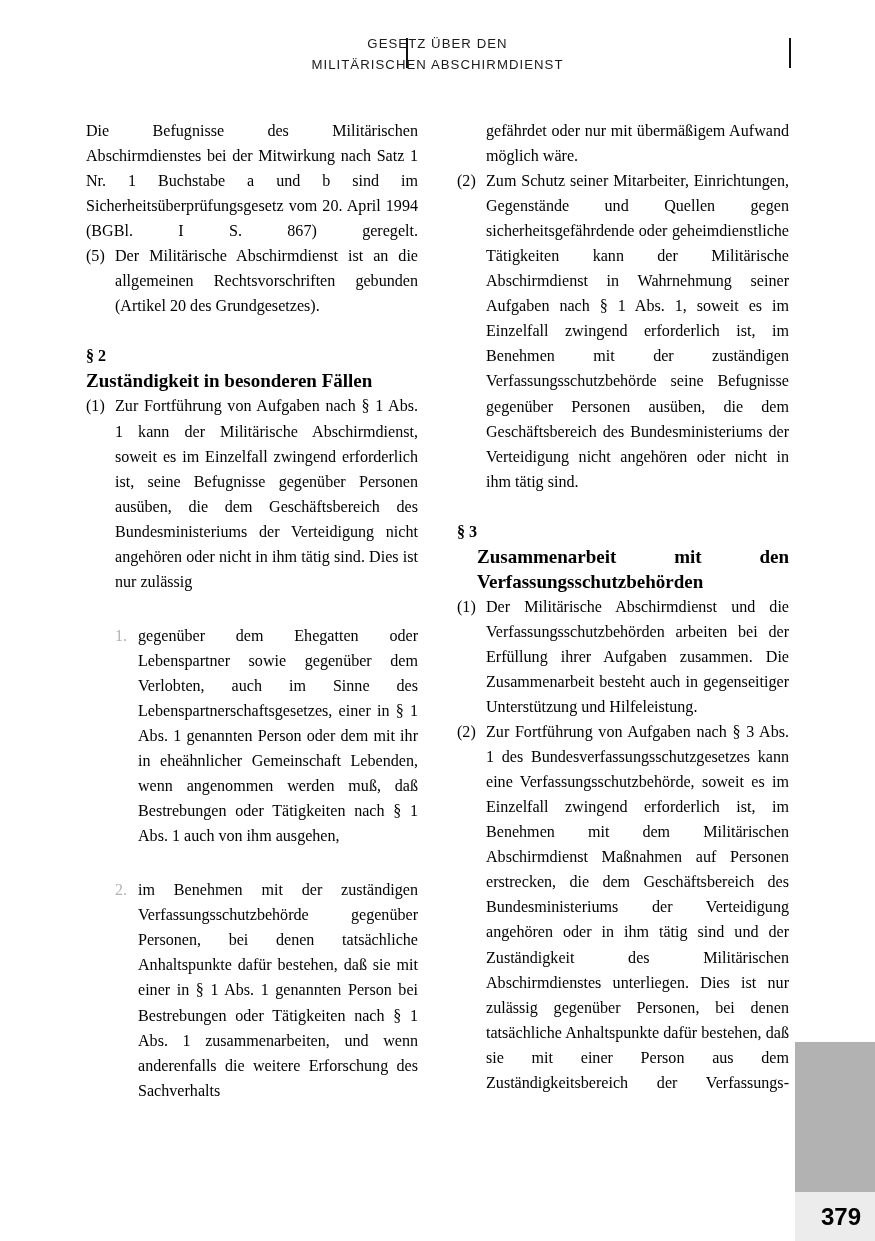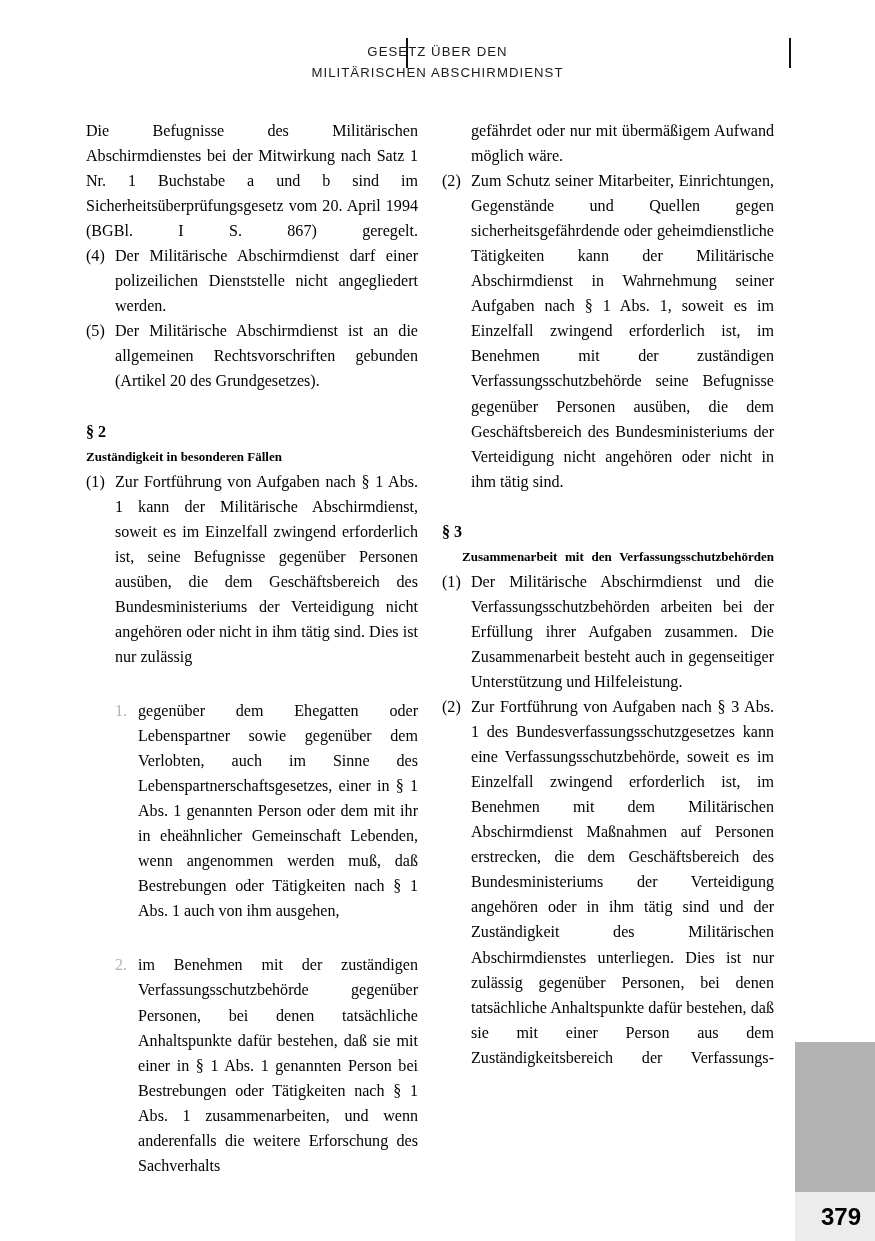--- a/index.html
+++ b/index.html
@@ -24,21 +24,20 @@
     position: absolute;
     left: 0;
     top: 33px;
     width: 875px;
     text-align: center;
     font-family: "Liberation Sans", sans-serif;
     font-size: 13.2px;
     letter-spacing: 1.05px;
     line-height: 21px;
     color: #1b1b1b;
-    margin-top: 8px;
   }
   .running-head .hl { display: block; white-space: nowrap; }
 
   .crop-mark {
     position: absolute;
     top: 38px;
     width: 2px;
     height: 30px;
     background: #111111;
   }
@@ -57,21 +56,21 @@
     position: absolute;
     top: 0;
     width: 332px;
     font-size: 16.1px;
     line-height: 25.05px;
     text-align: justify;
     -webkit-hyphens: none;
     hyphens: none;
   }
   .col-left  { left: 86px; }
-  .col-right { left: 442px; }
+  .col-right { left: 457px; }
 
   
   .p {
     margin: 0;
     text-align: justify;
     text-justify: inter-word;
   }
   .p-plain { text-indent: 0; }
 
   
@@ -102,21 +101,21 @@
   .sec-num {
     margin: 0;
     font-weight: bold;
     font-size: 16.1px;
     line-height: 25.05px;
     text-align: left;
   }
   .sec-title {
     margin: 0;
     font-weight: bold;
-    font-size: 13px;
+    font-size: 19px;
     line-height: 25.05px;
     text-align: justify;
   }
   .sec-title.stretch {
     text-align-last: justify;
     margin-left: 20px;
   }
   .spacer-before-sec { height: 25px; }
 
   
@@ -165,23 +164,20 @@
   </div>
   <div class="crop-mark left"></div>
   <div class="crop-mark right"></div>
 
   <div class="columns">
 
     <div class="col col-left">
 
       <p class="p p-plain stretch-last">Die Befugnisse des Militärischen Abschirmdienstes bei der Mitwirkung nach Satz 1 Nr. 1 Buchstabe a und b sind im Sicherheitsüberprüfungsgesetz vom 20. April 1994 (BGBl. I S. 867) geregelt.</p>
 
-      <p class="p p-num">
-        <span class="marker">(4)</span><span>Der Militärische Abschirmdienst darf einer polizeilichen Dienststelle nicht angegliedert werden.</span>
-      </p>
 
       <p class="p p-num">
         <span class="marker">(5)</span><span>Der Militärische Abschirmdienst ist an die allgemeinen Rechtsvorschriften gebunden (Artikel 20 des Grundgesetzes).</span>
       </p>
 
       <div class="spacer-before-sec"></div>
 
       <p class="sec-num">§ 2</p>
       <p class="sec-title">Zuständigkeit in besonderen Fällen</p>
 

